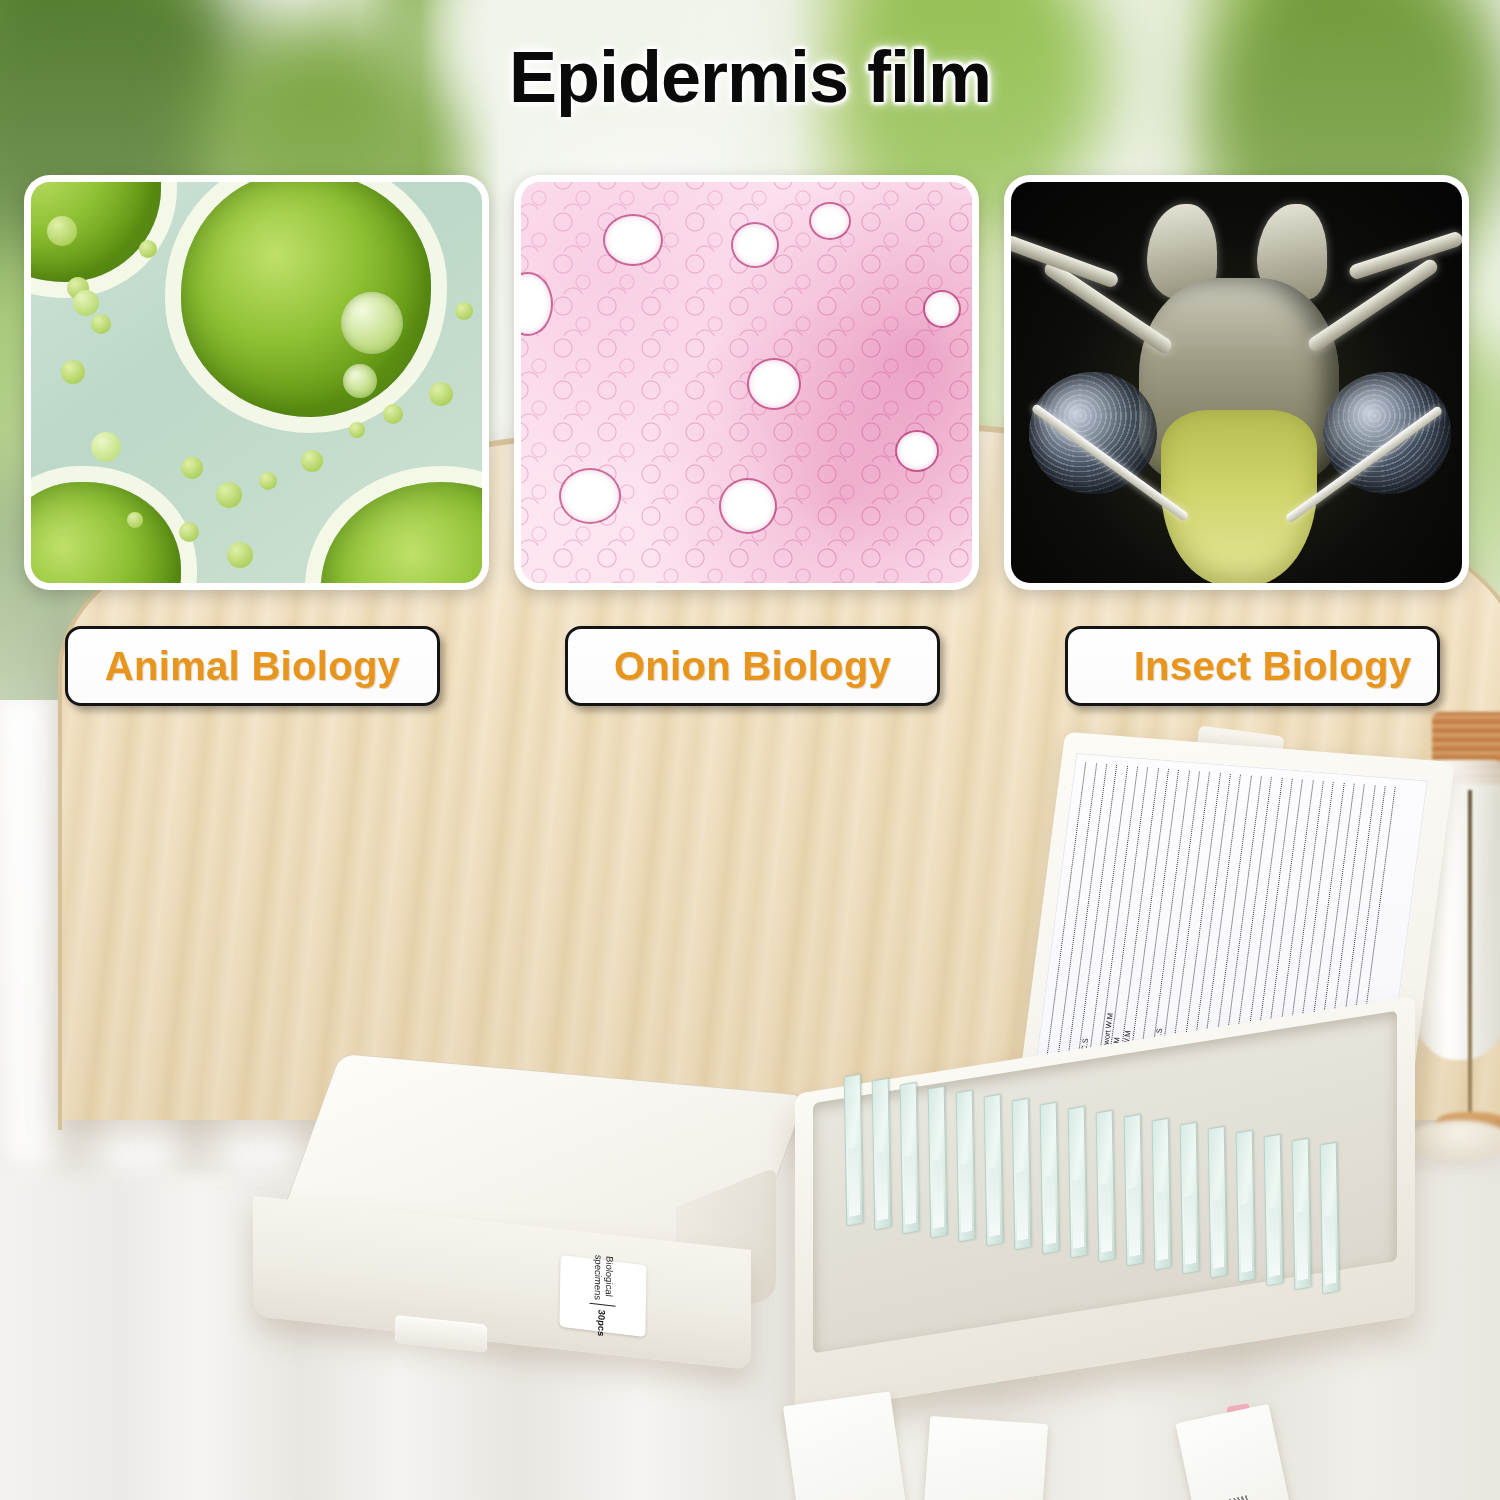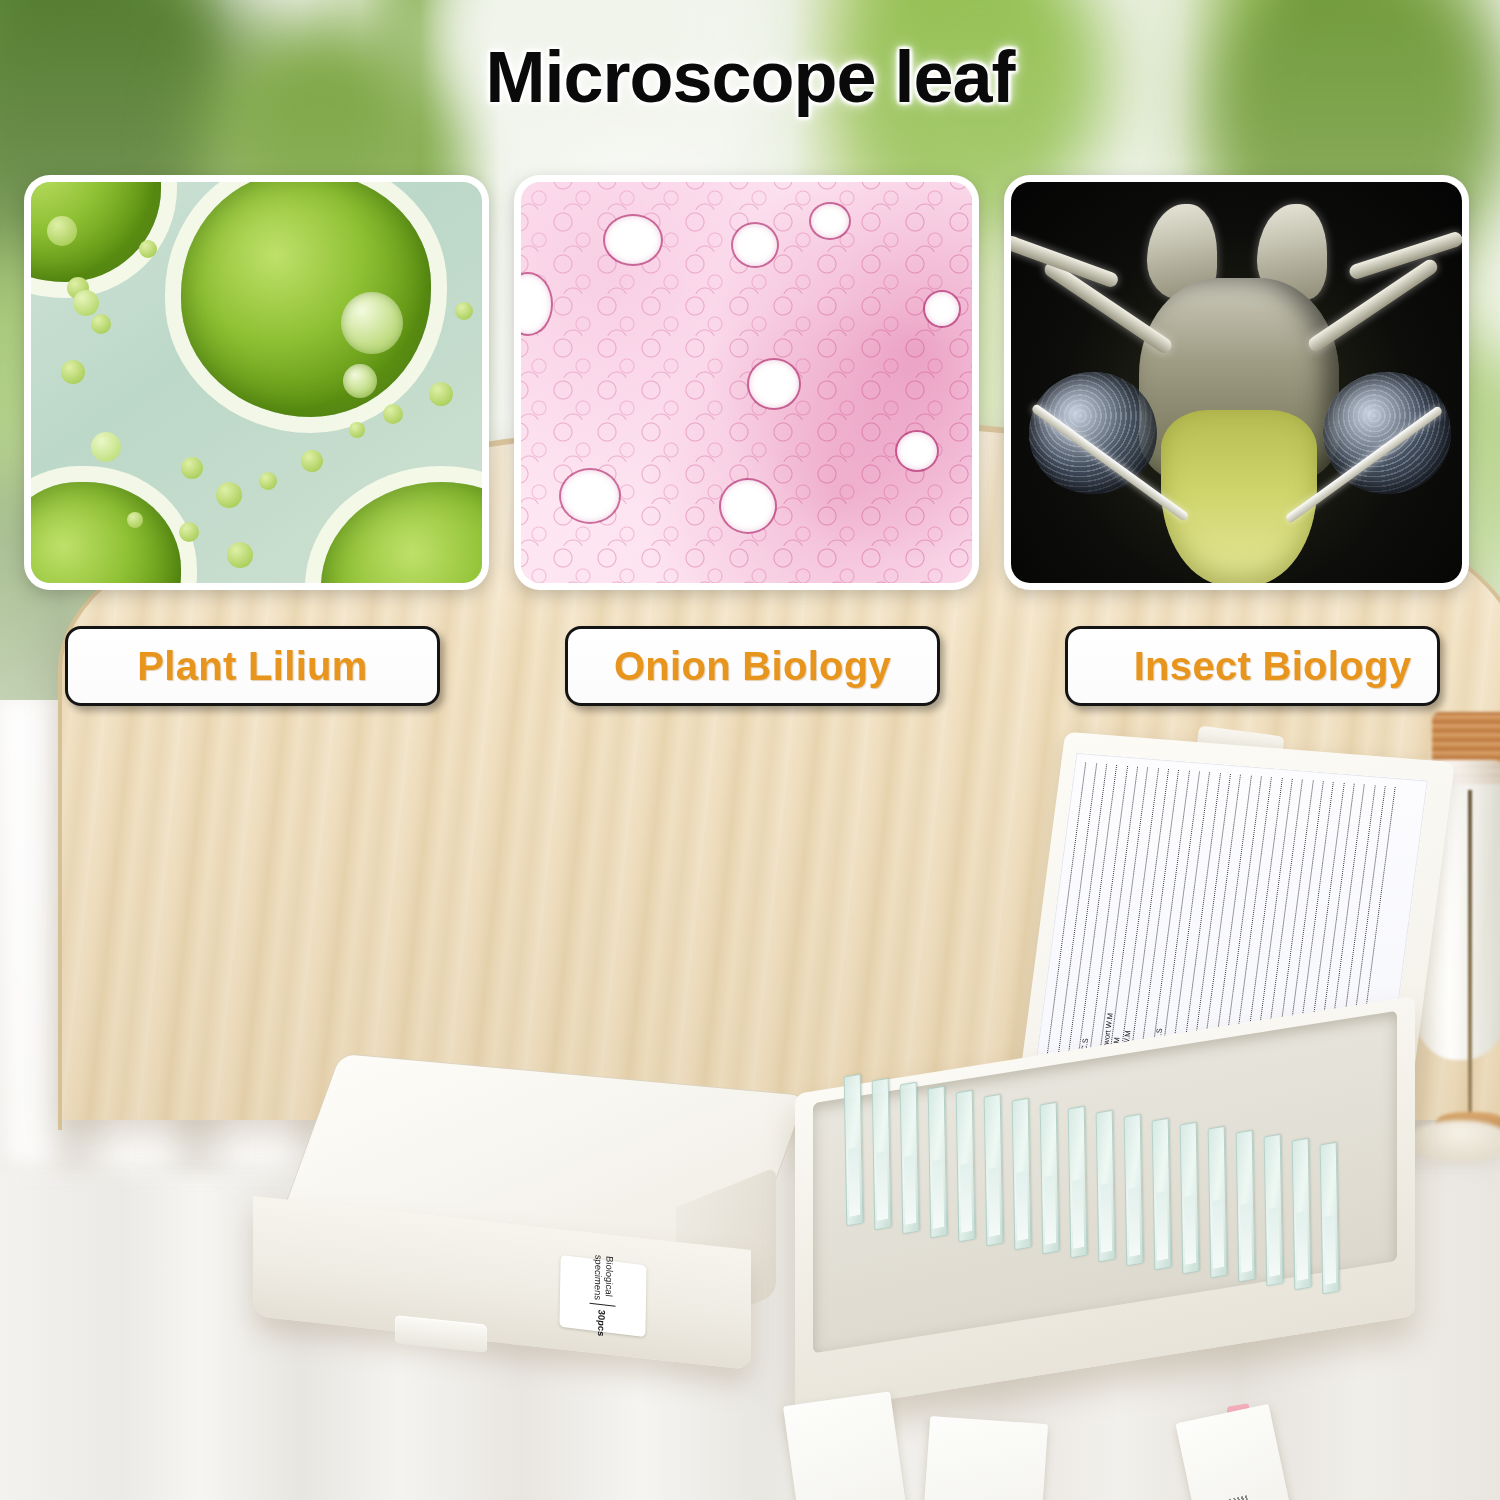--- a/index.html
+++ b/index.html
@@ -379,21 +379,21 @@
 <div id="table"></div>
 <div id="table-shade"></div>
 <div id="table-edge"></div>
 
 <div id="vase-cork"></div>
 <div id="vase-glass"></div>
 <div id="vase-stick"></div>
 <div id="vase-cork2"></div>
 <div id="vase-base"></div>
 
-<div id="headline">Microscope leaf</div>
+<div id="headline">Epidermis film</div>
 
 <div class="card" id="card-plant">
   <div class="inner">
     <div id="plant-art">
       <div class="bigcell" style="left:150px; top:-10px; width:250px; height:245px;"></div>
       <div class="vac" style="left:310px; top:110px; width:62px;  height:62px;"></div>
       <div class="vac" style="left:312px; top:182px; width:34px;  height:34px;"></div>
       <div class="bigcell" style="left:290px; top:300px; width:240px; height:210px; border-radius:50%;"></div>
       <div class="bigcell" style="left:-70px; top:-80px; width:200px; height:180px;"></div>
       <div class="bigcell" style="left:-40px; top:300px; width:190px; height:190px;"></div>
@@ -450,21 +450,21 @@
       <div class="leg" style="left:-10px; top:72px;  width:120px; transform:rotate(20deg);"></div>
       <div class="leg" style="left:286px; top:116px; width:152px; transform:rotate(-34deg);"></div>
       <div class="leg" style="left:336px; top:66px;  width:118px; transform:rotate(-18deg);"></div>
       <div class="spine" style="left:4px;   top:276px; width:190px; transform:rotate(36deg);"></div>
       <div class="spine" style="left:258px; top:278px; width:190px; transform:rotate(-36deg);"></div>
     </div>
   </div>
 </div>
 
 <div class="pill" id="pill-plant">
-  <span>Plant Lilium</span>
+  <span>Animal Biology</span>
 </div>
 <div class="pill" id="pill-animal">
   <span>Onion Biology</span>
 </div>
 <div class="pill" id="pill-insect">
   <span>Insect Biology</span>
 </div>
 
 <div id="closed-box">
   <div id="cb-lid"></div>

